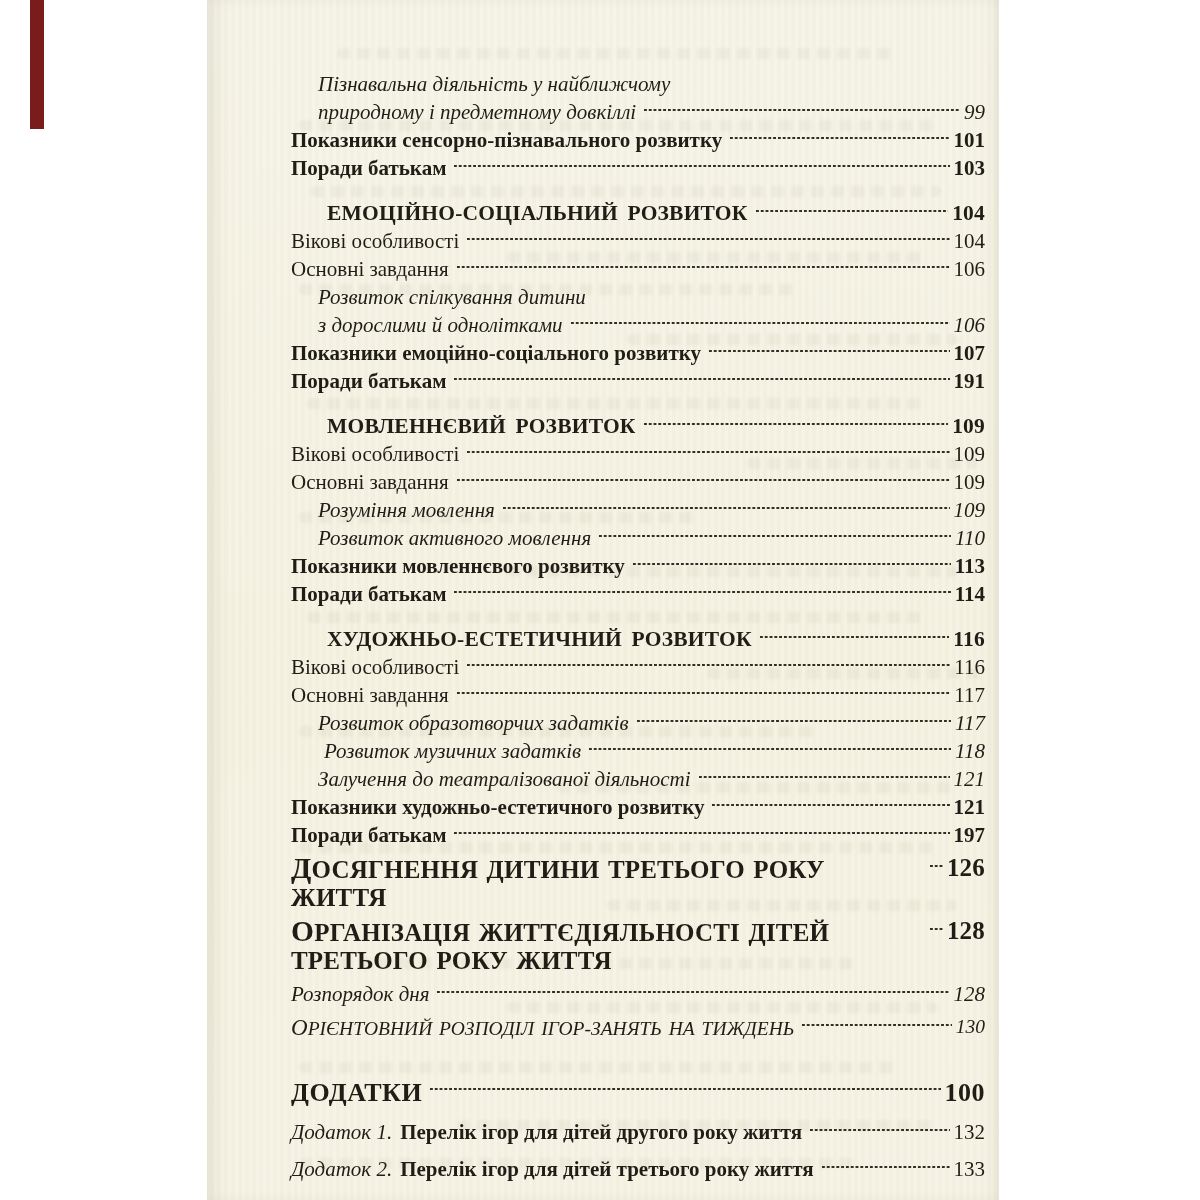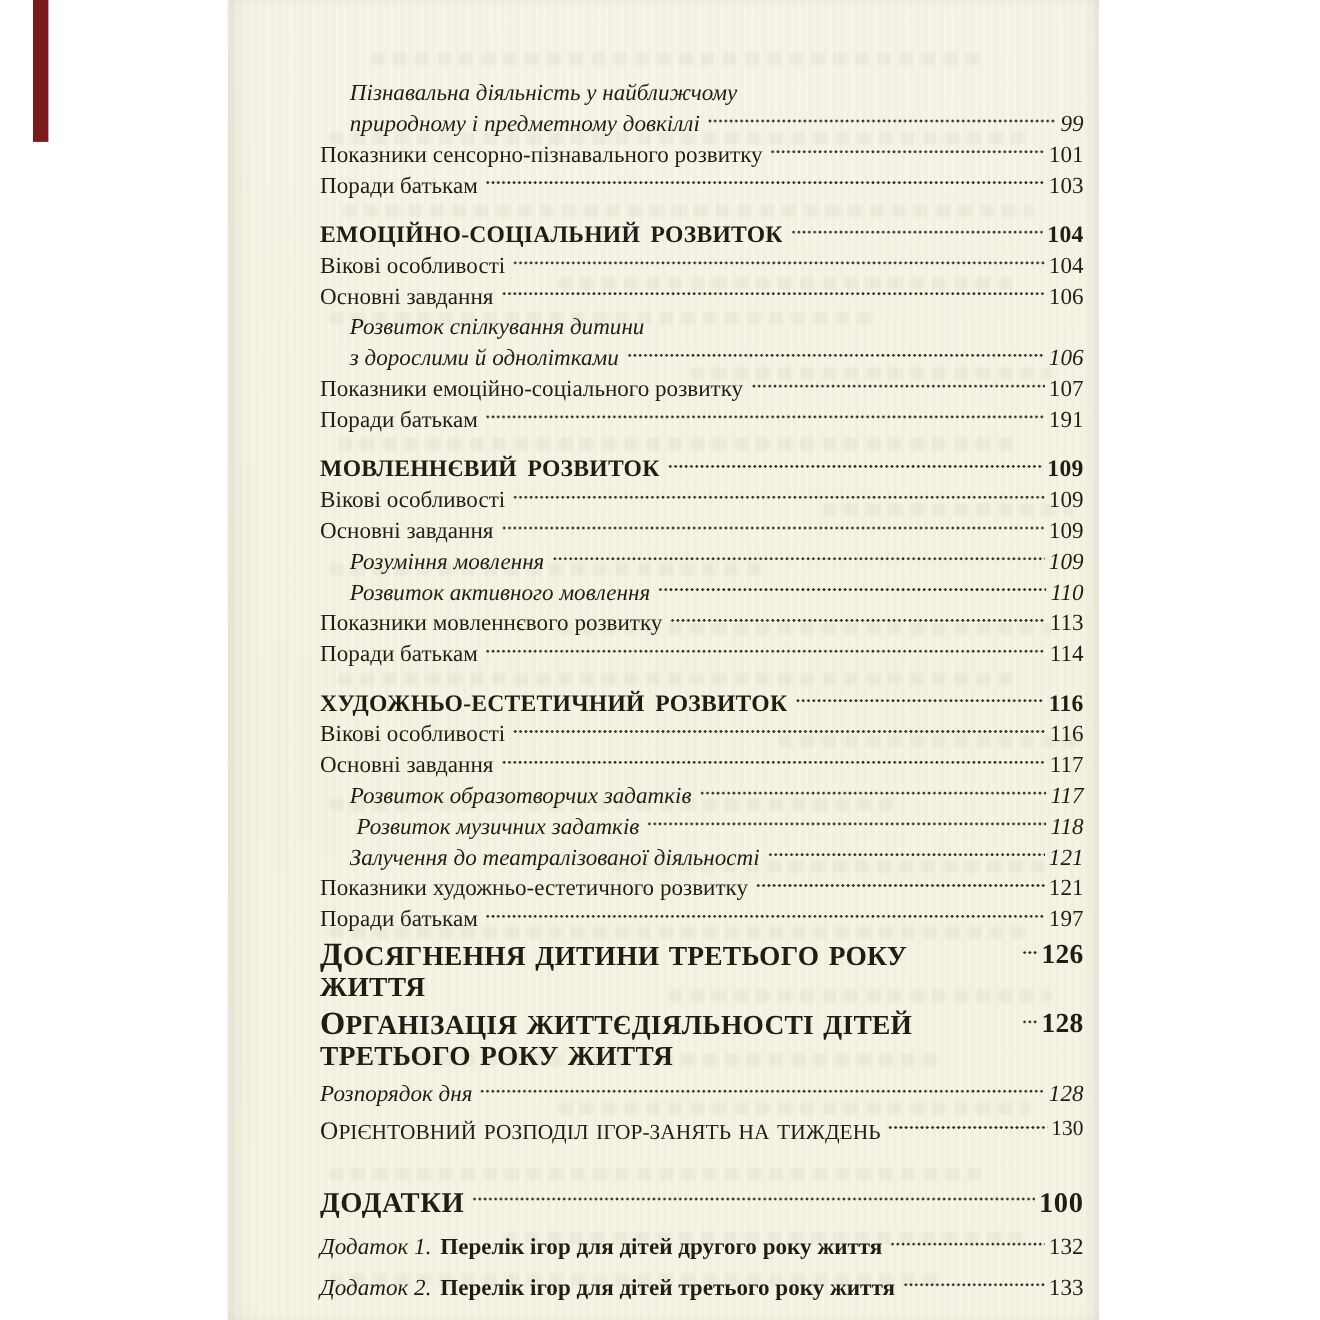--- a/index.html
+++ b/index.html
@@ -27,24 +27,24 @@
   }
   .content{
     position:absolute;left:84px;right:14px;top:70px;
     color:#201d17;
   }
   .entry{font-size:21px;line-height:28px;}
   .lrow{display:flex;align-items:flex-start;}
   .line1{display:block;}
   .ind1{padding-left:27px;}
   .ind2{padding-left:33px;}
-  .s-bold{font-weight:400;}
-  .s-boldcaps{font-weight:700;font-size:21.5px;word-spacing:4px;letter-spacing:.2px;}
+  .s-bold{font-weight:700;}
+  .s-boldcaps{font-weight:700;font-size:21.5px;word-spacing:4px;letter-spacing:.2px;margin-left:36px;}
   .s-italic{font-style:italic;}
-  .s-italiccaps{font-size:19.5px;word-spacing:2px;}
+  .s-italiccaps{font-style:italic;font-size:19.5px;word-spacing:2px;}
   .s-smallcaps{font-weight:700;font-size:25px;word-spacing:2px;letter-spacing:.2px;}
   .s-smallcaps .t::first-letter,.s-italiccaps .t::first-letter{font-size:118%;}
   .s-chapter{font-weight:700;font-size:26px;line-height:32px;letter-spacing:.5px;}
   .s-appendix .prefix{font-style:italic;font-weight:400;margin-right:8px;}
   .s-appendix .t{font-weight:700;}
   .g-section{margin-top:17px;}
   .g-sm{margin-top:5px;}
   .g-chapter{margin-top:34px;}
   .g-app{margin-top:9px;}
   .leader{

